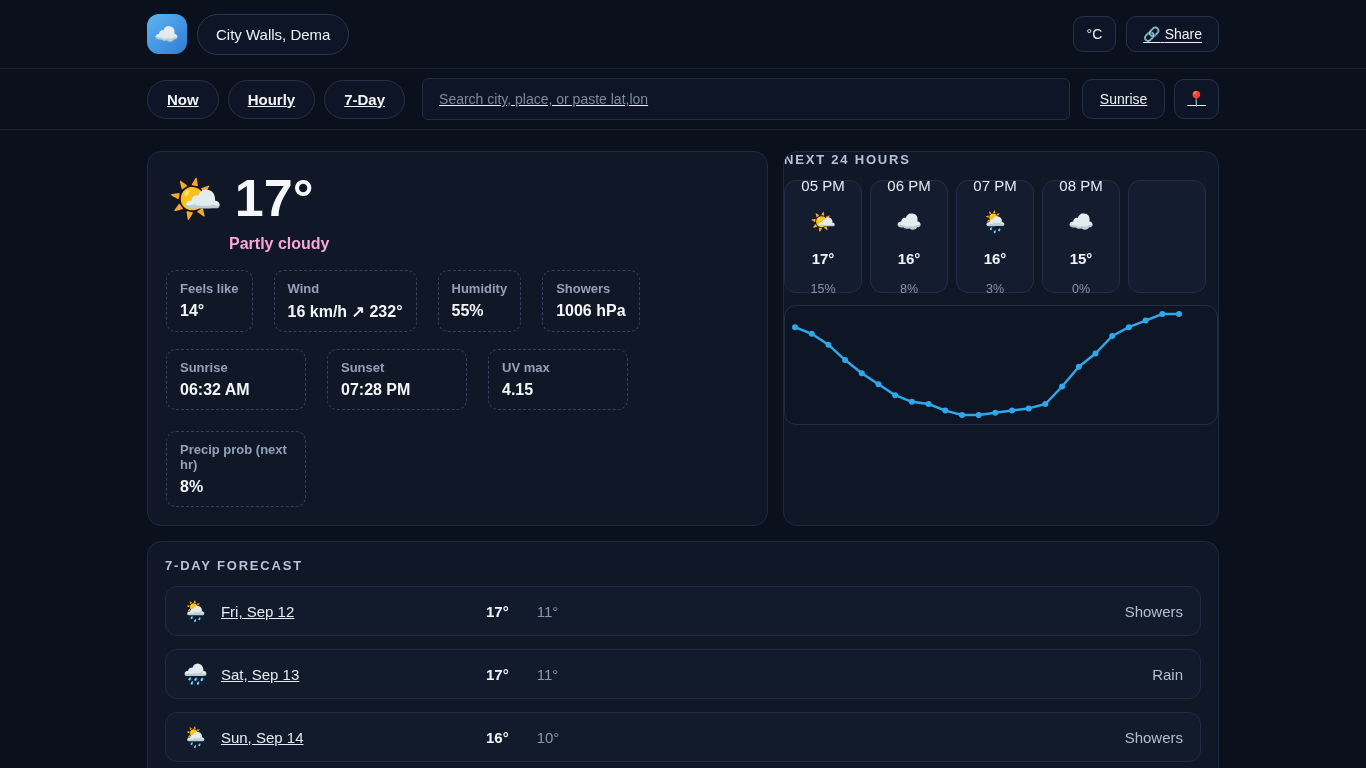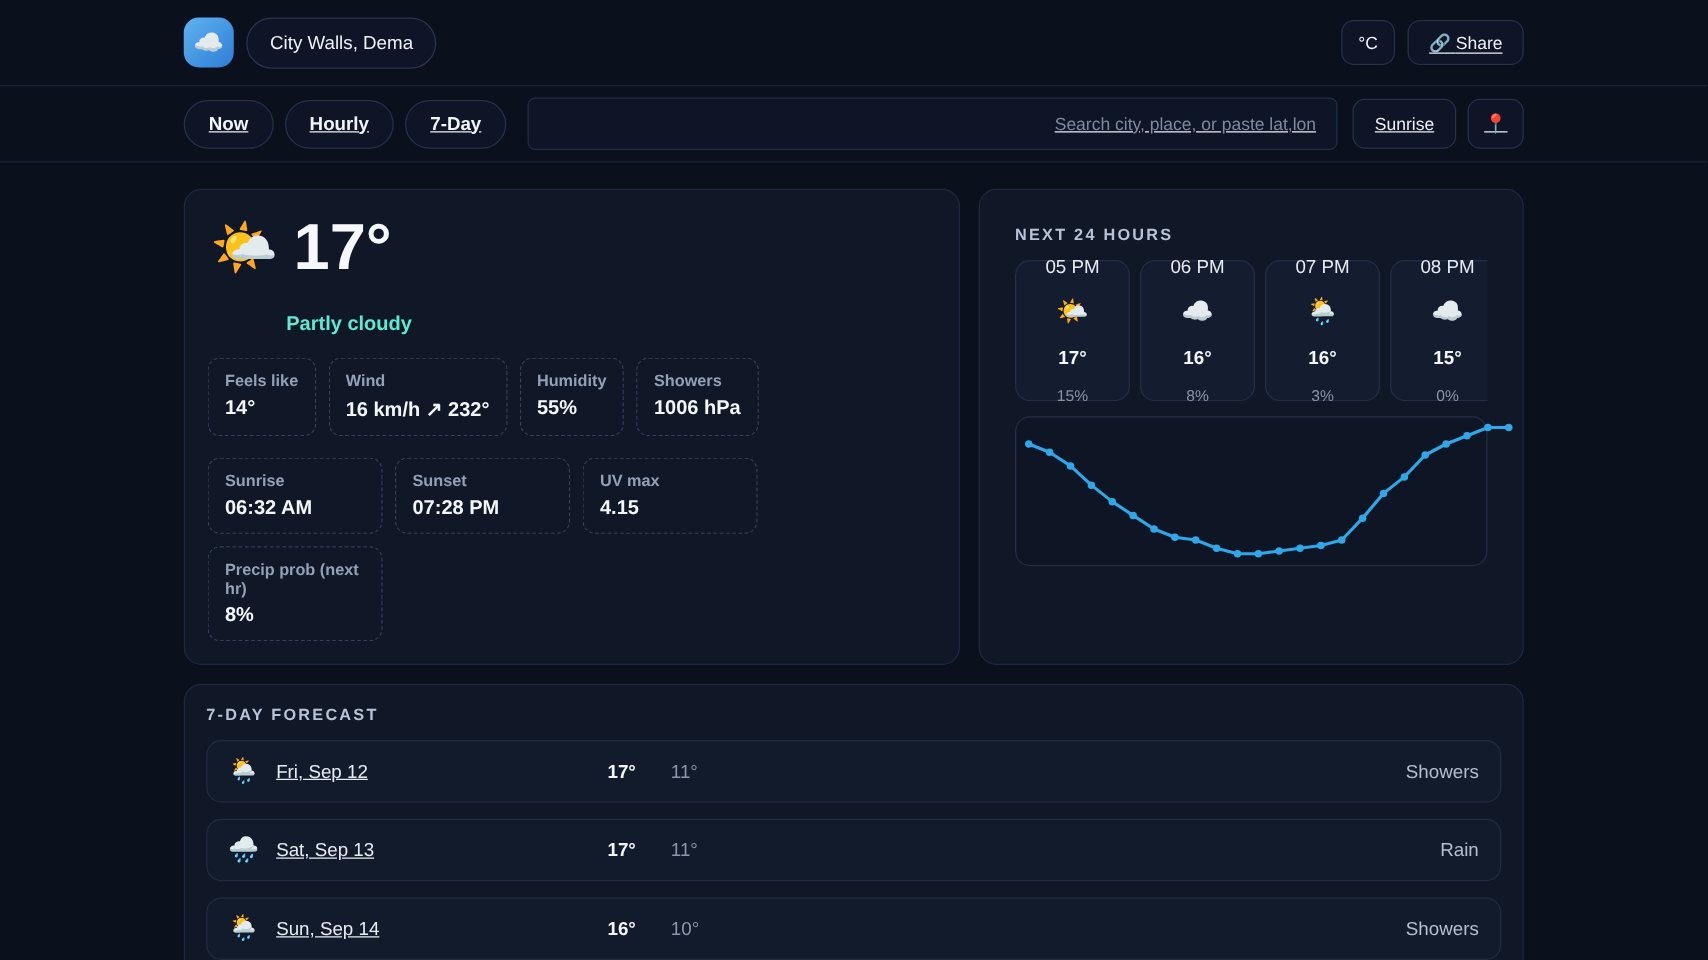--- a/index.html
+++ b/index.html
@@ -39,56 +39,55 @@
   .pill {
     border:1px solid #27324a; background:#0d1526; border-radius:999px;
     color:#f1f5f9; font-size:15px; font-weight:700; padding:10px 19px;
     cursor:pointer; font-family:"Liberation Sans", sans-serif;
   }
   .search-input {
     flex:1; height:42px; margin-left:8px;
     background:#0d1526; border:1px solid #232e46; border-radius:6px;
     color:#e5eaf2; font-size:14px; padding:0 16px; outline:none;
     font-family:"Liberation Sans", sans-serif;
-    text-align:right;
   }
   .search-input::placeholder { color:#7d8aa0; }
   .search-btn { margin-left:3px; padding:11px 17px; }
   .pin-btn { font-size:15px; padding:10px 12px; }
 
   
   .main { padding-top:21px; }
   .top-grid { display:flex; gap:15px; align-items:stretch; }
 
   .card {
     background:#101827; border:1px solid #1e2940; border-radius:14px;
   }
 
   
   .current-card { flex:1; padding:18px; }
   .current-head { display:flex; align-items:center; gap:12px; padding-left:2px; }
   .current-icon { font-size:44px; line-height:1; }
   .current-temp { font-size:52px; font-weight:800; color:#f6f8fc; line-height:1.1; }
-  .current-cond { font-size:16px; font-weight:700; color:#5eead4; margin:24px 0 0 63px; }
-  .stat-row { display:flex; gap:10px; margin-top:17px; flex-wrap:wrap; }
+  .current-cond { font-size:16px; font-weight:700; color:#f9a8d4; margin:8px 0 0 63px; }
+  .stat-row { display:flex; gap:21px; margin-top:17px; flex-wrap:wrap; }
   .stat-chip {
     border:1.5px dashed #344260; border-radius:10px; padding:10px 13px;
   }
   .stat-chip.wide { width:140px; }
   .stat-label { font-size:13px; font-weight:700; color:#93a1b8; }
   .stat-value { font-size:16px; font-weight:700; color:#f3f6fa; margin-top:6px; }
 
   
-  .hours-panel { width:436px; flex-shrink:0; padding:28px; overflow:hidden; }
+  .hours-panel { width:436px; flex-shrink:0; padding:0; overflow:hidden; }
   .section-title {
     font-size:13px; font-weight:800; letter-spacing:1.8px; color:#b7c3d6;
   }
   .hours-row { display:flex; gap:8px; margin-top:13px; overflow:hidden; }
   .hour-card {
-    width:92px; height:113px; flex-shrink:0;
+    width:78px; height:113px; flex-shrink:0;
     background:#141d2f; border:1px solid #232e46; border-radius:12px;
     display:flex; flex-direction:column; align-items:center; justify-content:center;
     gap:15px;
   }
   .hour-time { font-size:15px; color:#e6ebf2; }
   .hour-icon { font-size:21px; line-height:1.2; }
   .hour-temp { font-size:15px; font-weight:700; color:#f3f6fa; }
   .hour-precip { font-size:12.5px; color:#8794aa; }
   .chart-box {
     margin-top:12px; height:120px; border:1px solid #232e46; border-radius:12px;

